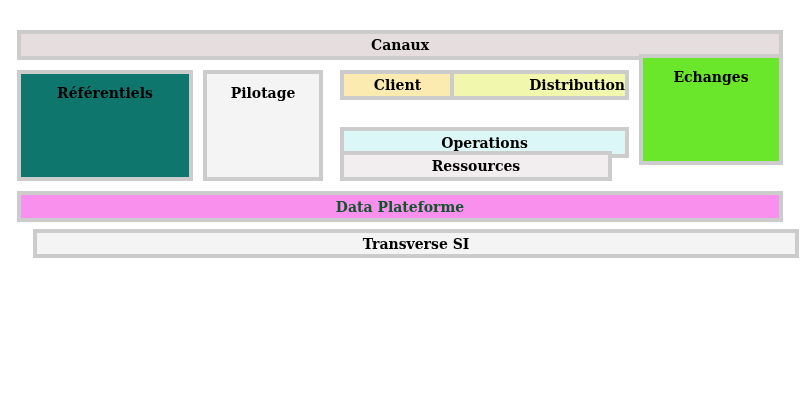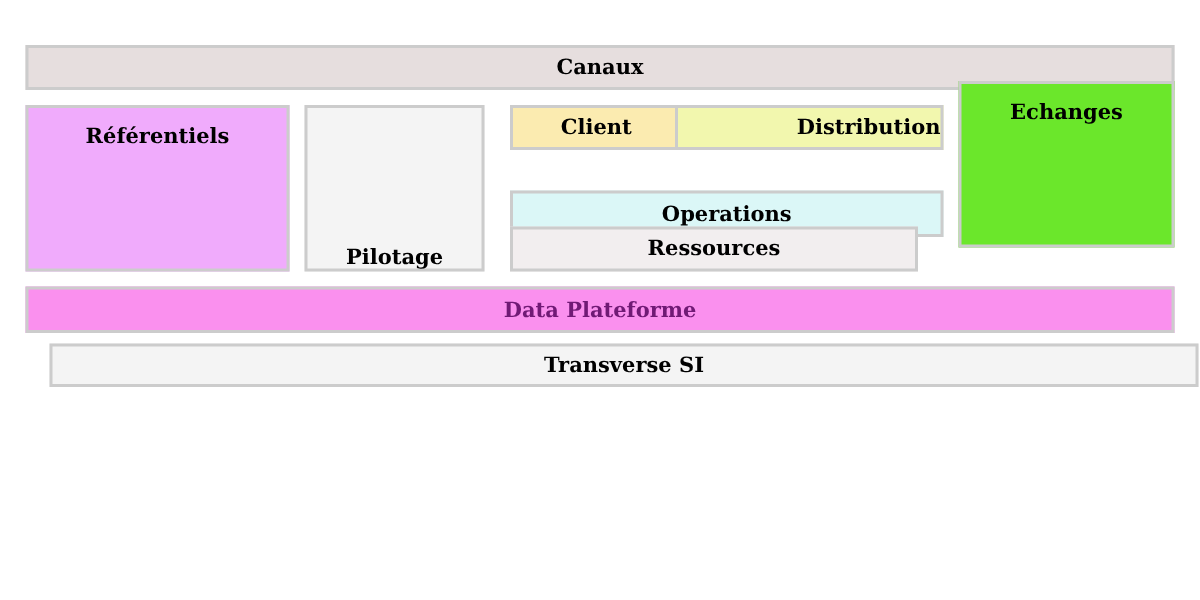--- a/index.html
+++ b/index.html
@@ -17,21 +17,21 @@
   #canvas {
     position: relative;
     width: 800px;
     height: 400px;
     background: #ffffff;
   }
 
   .block {
     position: absolute;
     box-sizing: border-box;
-    border: 2px solid #1d4ed8;
+    border: 4px solid #1d4ed8;
     color: #000000;
     font-weight: bold;
     font-size: 14px;
     line-height: 1;
     text-align: center;
     display: flex;
     justify-content: center;
   }
 
   
@@ -47,42 +47,42 @@
 
   .label {
     display: block;
     white-space: nowrap;
   }
 
   
   #canaux        { left: 17px;  top: 30px;  width: 766px; height: 30px; }
 
   #referentiels  { left: 17px;  top: 70px;  width: 176px; height: 111px; }
-  #pilotage      { left: 203px; top: 70px;  width: 120px; height: 111px; align-items: flex-end; }
+  #pilotage      { left: 203px; top: 70px;  width: 120px; height: 111px; }
 
   #client        { left: 340px; top: 70px;  width: 115px;  height: 30px; }
   #distribution  { left: 450px; top: 70px;  width: 179px; height: 30px; justify-content: flex-end; }
   #operations    { left: 340px; top: 111px; width: 289px; height: 31px; margin-top: 16px; }
   #ressources    { left: 340px; top: 151px; width: 272px; height: 30px; }
 
   #echanges      { left: 639px; top: 54px;  width: 144px; height: 111px; }
 
   #dataplateforme{ left: 17px;  top: 191px; width: 766px; height: 31px; }
   #transverse    { left: 33px;  top: 229px; width: 766px; height: 29px; }
 </style>
 </head>
 <body>
 
 <div id="canvas" style="background: rgb(255, 255, 255);">
 
   <div class="block bar" id="canaux" style="background-color: rgb(230, 222, 222); border-color: rgb(204, 204, 204); color: rgb(0, 0, 0);">
     <span class="label">Canaux</span>
   </div>
 
-  <div class="block tall" id="referentiels" style="background-color: #f0abfc; border-color: rgb(204, 204, 204); color: rgb(0, 0, 0);">
+  <div class="block tall" id="referentiels" style="background-color: #0f766e; border-color: rgb(204, 204, 204); color: rgb(0, 0, 0);">
     <span class="label">Référentiels</span>
   </div>
 
   <div class="block tall" id="pilotage" style="background-color: rgb(244, 244, 244); border-color: rgb(204, 204, 204); color: rgb(0, 0, 0);">
     <span class="label">Pilotage</span>
   </div>
 
   <div class="block bar" id="client" style="background-color: rgb(251, 235, 176); border-color: rgb(204, 204, 204); color: rgb(0, 0, 0);">
     <span class="label">Client</span>
   </div>
@@ -96,21 +96,21 @@
   </div>
 
   <div class="block bar" id="ressources" style="background-color: rgb(242, 238, 239); border-color: rgb(204, 204, 204); color: rgb(0, 0, 0);">
     <span class="label">Ressources</span>
   </div>
 
   <div class="block tall" id="echanges" style="background-color: rgb(107, 231, 43); border-color: rgb(204, 204, 204); color: rgb(0, 0, 0);">
     <span class="label">Echanges</span>
   </div>
 
-  <div class="block bar" id="dataplateforme" style="background-color: rgb(250, 144, 238); border-color: rgb(204, 204, 204); color: #701a75;">
+  <div class="block bar" id="dataplateforme" style="background-color: rgb(250, 144, 238); border-color: rgb(204, 204, 204); color: #14532d;">
     <span class="label">Data Plateforme</span>
   </div>
 
   <div class="block bar" id="transverse" style="background-color: rgb(244, 244, 244); border-color: rgb(204, 204, 204); color: rgb(0, 0, 0);">
     <span class="label">Transverse SI</span>
   </div>
 
 </div>
 
 </body></html>

